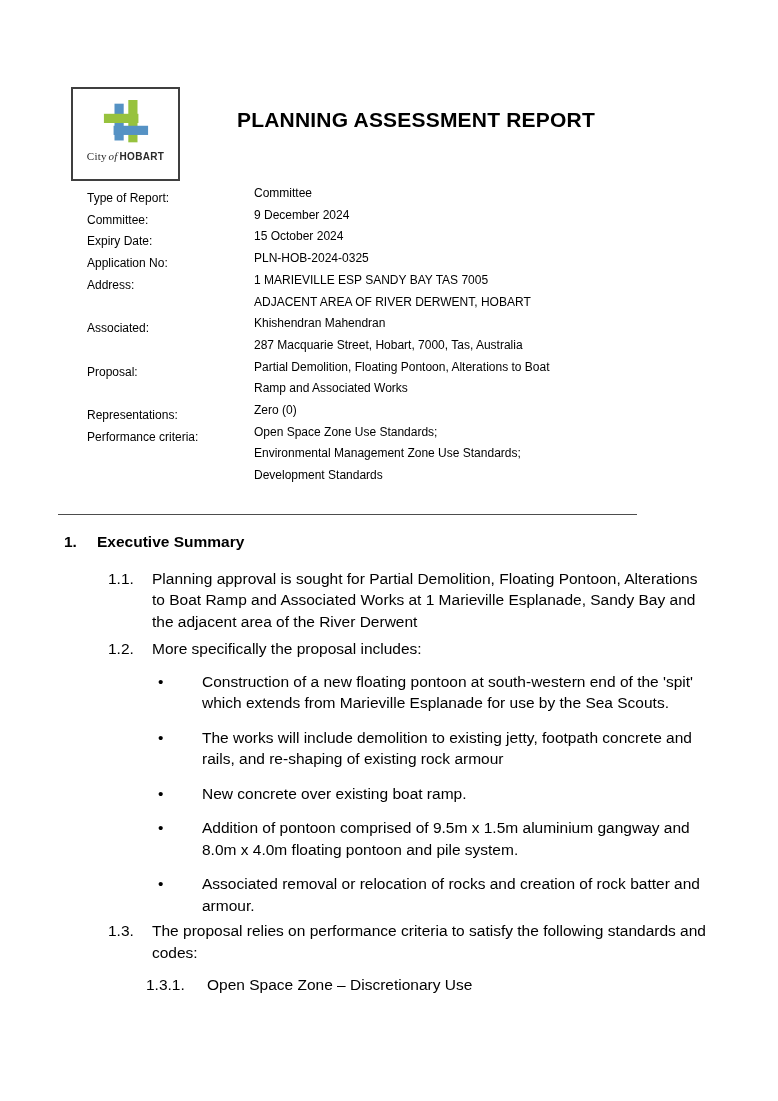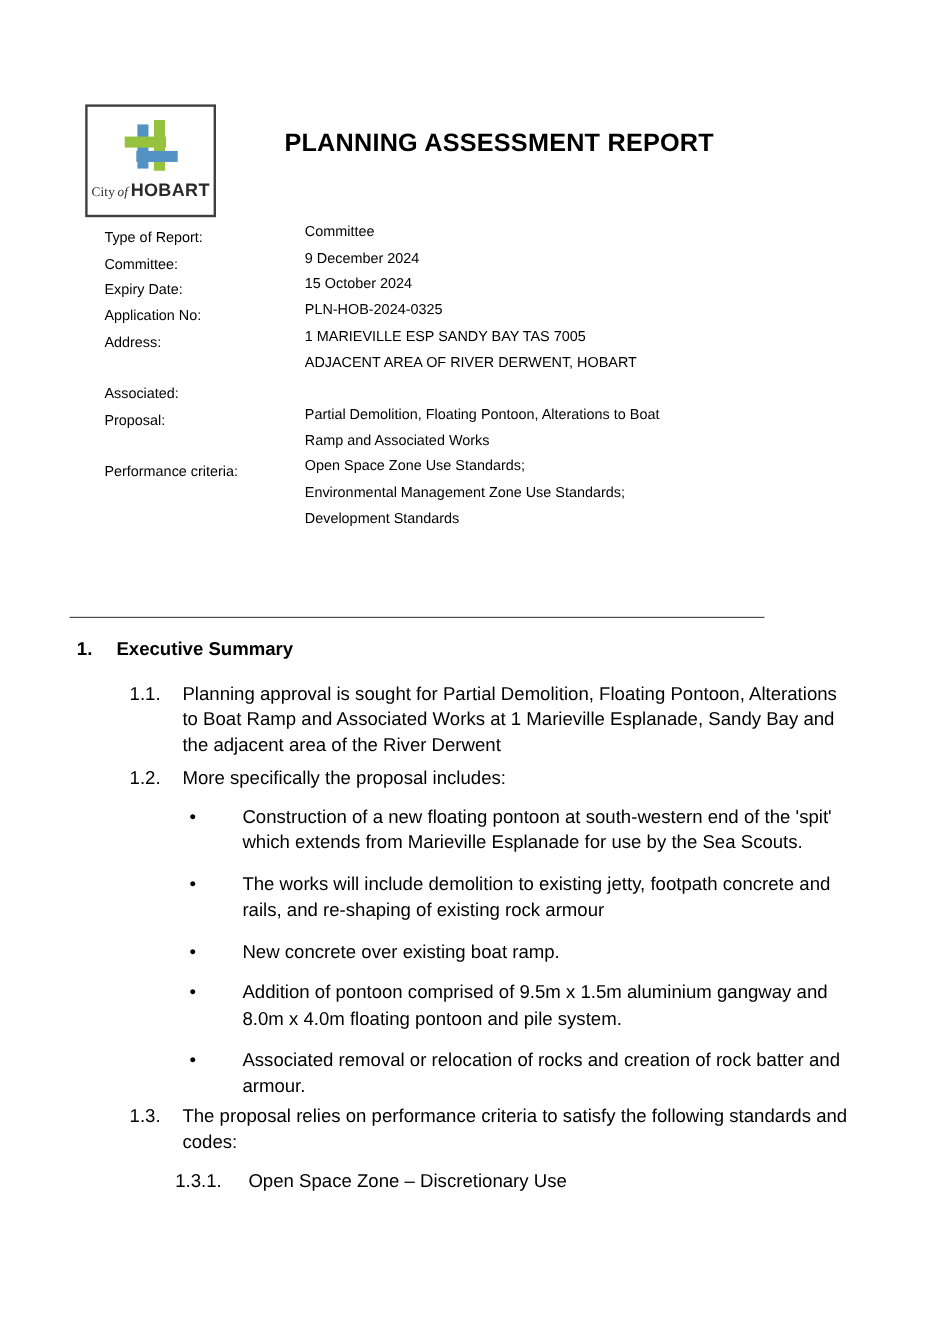--- a/index.html
+++ b/index.html
@@ -29,21 +29,21 @@
   .logo-mark { margin-top: 10px; width: 46px; height: 48px; }
   .logo-text {
     margin-top: 3px;
     white-space: nowrap;
     font-size: 11px;
     color: #2a2a2a;
     letter-spacing: 0.2px;
   }
   .logo-city { font-family: "Liberation Serif", serif; }
   .logo-of { font-family: "Liberation Serif", serif; font-style: italic; margin: 0 2px 0 2px; text-align: center; }
-  .logo-hobart { font-family: "Liberation Sans", sans-serif; font-weight: bold; font-size: 15px; letter-spacing: 0.3px; }
+  .logo-hobart { font-family: "Liberation Sans", sans-serif; font-weight: bold; font-size: 10px; letter-spacing: 0.3px; }
 
   
   .doc-title {
     position: absolute;
     left: 237px;
     top: 108px;
     margin: 0;
     font-size: 21px;
     font-weight: 700;
     letter-spacing: 0.2px;
@@ -138,25 +138,31 @@
       <div class="meta-label">Application No:</div>
       <div class="meta-value">PLN-HOB-2024-0325</div>
     </div>
     <div class="meta-row">
       <div class="meta-label">Address:</div>
       <div class="meta-value">1 MARIEVILLE ESP SANDY BAY TAS 7005
 ADJACENT AREA OF RIVER DERWENT, HOBART</div>
     </div>
     <div class="meta-row">
       <div class="meta-label">Associated:</div>
+      <div class="meta-value">Khishendran Mahendran
+287 Macquarie Street, Hobart, 7000, Tas, Australia</div>
     </div>
     <div class="meta-row">
       <div class="meta-label">Proposal:</div>
       <div class="meta-value">Partial Demolition, Floating Pontoon, Alterations to Boat
 Ramp and Associated Works</div>
+    </div>
+    <div class="meta-row">
+      <div class="meta-label">Representations:</div>
+      <div class="meta-value">Zero (0)</div>
     </div>
     <div class="meta-row">
       <div class="meta-label">Performance criteria:</div>
       <div class="meta-value">Open Space Zone Use Standards;
 Environmental Management Zone Use Standards;
 Development Standards</div>
     </div>
   </div>
 
   <div class="rule"></div>

